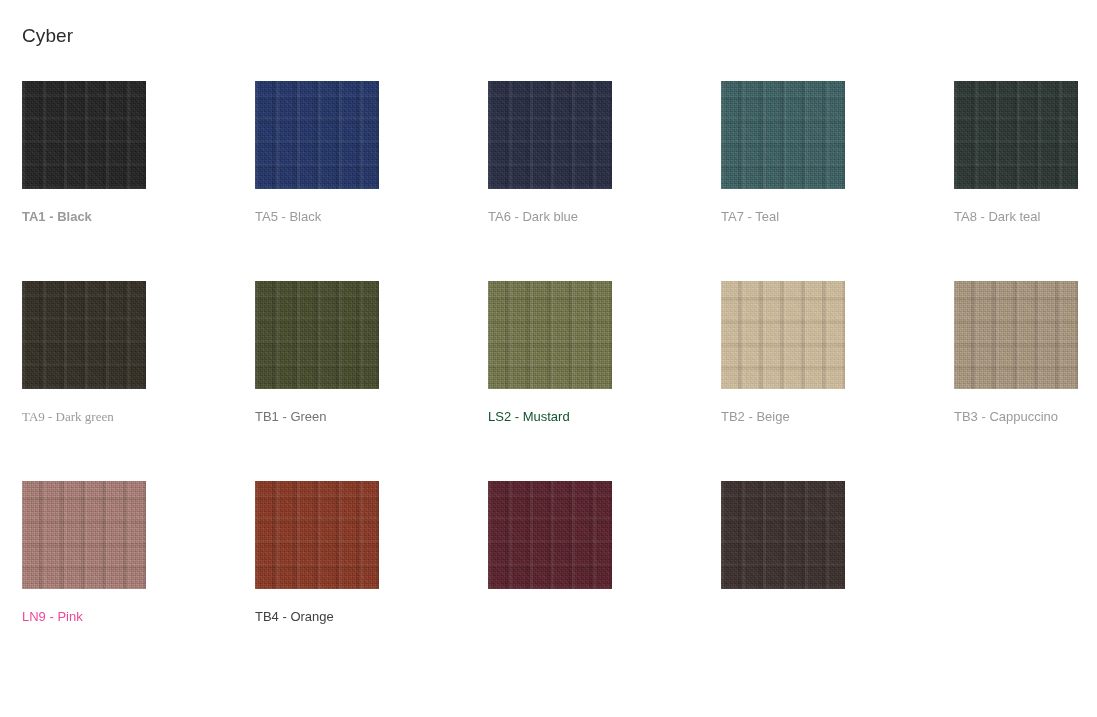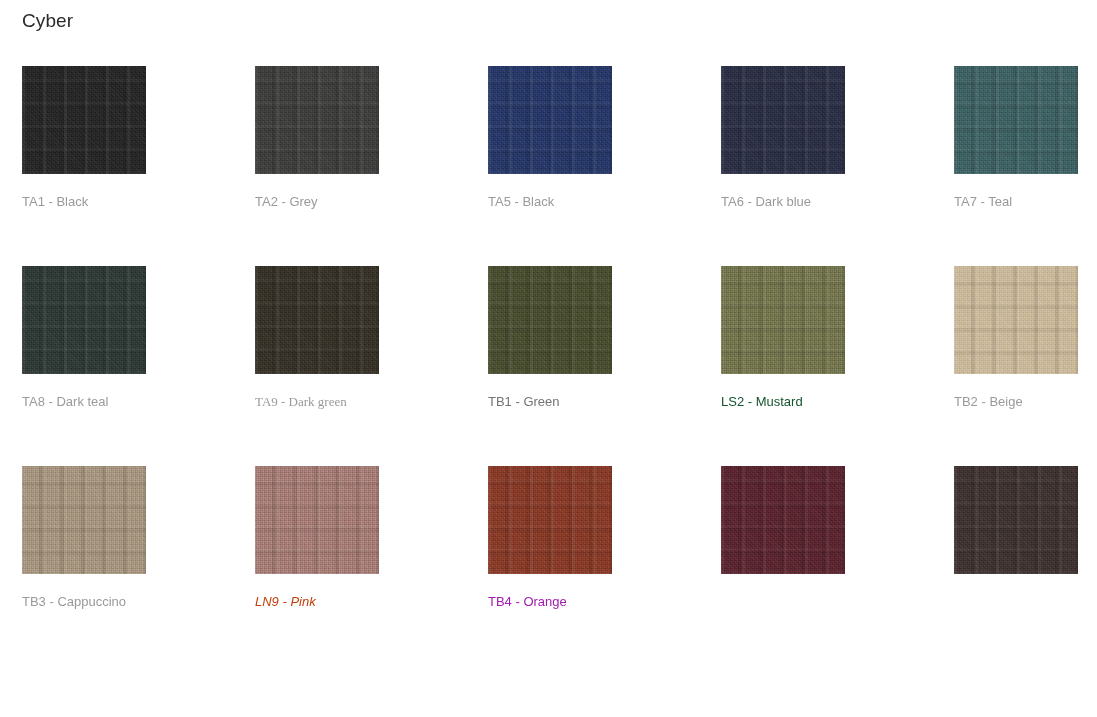--- a/index.html
+++ b/index.html
@@ -14,20 +14,21 @@
     height: 717px;
     font-family: "Liberation Sans", sans-serif;
     overflow: hidden;
   }
 
   .page {
     position: relative;
     width: 1097px;
     height: 625px;
     background: #ffffff;
+    margin-top: 15px;
   }
 
   .page-title {
     position: absolute;
     left: 22px;
     top: 8px;
     font-size: 19px;
     font-weight: 400;
     color: #2b2b2b;
     letter-spacing: 0.1px;
@@ -141,25 +142,21 @@
 </head>
 <body style="background: rgb(255, 255, 255);">
 
 <div class="page">
 
   <h1 class="page-title" style="color: rgb(43, 43, 43);">Cyber</h1>
 
   <div class="swatch-grid">
       <div class="swatch-cell">
         <div class="swatch-chip" style="background-color: rgb(39, 39, 39);"></div>
-        <div class="swatch-label" style="color: rgb(154, 154, 154);">TA1 - Black</div>
-      </div>
-      <div class="swatch-cell">
-        <div class="swatch-chip" style="background-color: rgb(63, 63, 62);"></div>
-        <div class="swatch-label" style="color: rgb(154, 154, 154);">TA2 - Grey</div>
+        <div class="swatch-label" style="color: rgb(154, 154, 154); font-weight: bold;">TA1 - Black</div>
       </div>
       <div class="swatch-cell">
         <div class="swatch-chip" style="background-color: rgb(39, 56, 106);"></div>
         <div class="swatch-label" style="color: rgb(154, 154, 154);">TA5 - Black</div>
       </div>
       <div class="swatch-cell">
         <div class="swatch-chip" style="background-color: rgb(44, 48, 70);"></div>
         <div class="swatch-label" style="color: rgb(154, 154, 154);">TA6 - Dark blue</div>
       </div>
       <div class="swatch-cell">
@@ -185,25 +182,25 @@
       <div class="swatch-cell">
         <div class="swatch-chip" style="background-color: rgb(205, 187, 157);"></div>
         <div class="swatch-label" style="color: rgb(154, 154, 154);">TB2 - Beige</div>
       </div>
       <div class="swatch-cell">
         <div class="swatch-chip" style="background-color: rgb(169, 152, 130);"></div>
         <div class="swatch-label" style="color: rgb(154, 154, 154);">TB3 - Cappuccino</div>
       </div>
       <div class="swatch-cell">
         <div class="swatch-chip" style="background-color: rgb(168, 127, 120);"></div>
-        <div class="swatch-label" style="color: #c2410c; font-style: italic;">LN9 - Pink</div>
+        <div class="swatch-label" style="color: #ec4899;">LN9 - Pink</div>
       </div>
       <div class="swatch-cell">
         <div class="swatch-chip" style="background-color: rgb(138, 59, 40);"></div>
-        <div class="swatch-label" style="color: #a21caf;">TB4 - Orange</div>
+        <div class="swatch-label" style="color: #404040;">TB4 - Orange</div>
       </div>
       <div class="swatch-cell">
         <div class="swatch-chip" style="background-color: rgb(92, 37, 48);"></div>
       </div>
       <div class="swatch-cell">
         <div class="swatch-chip" style="background-color: rgb(63, 51, 49);"></div>
       </div>
     </div>
 
 </div>

